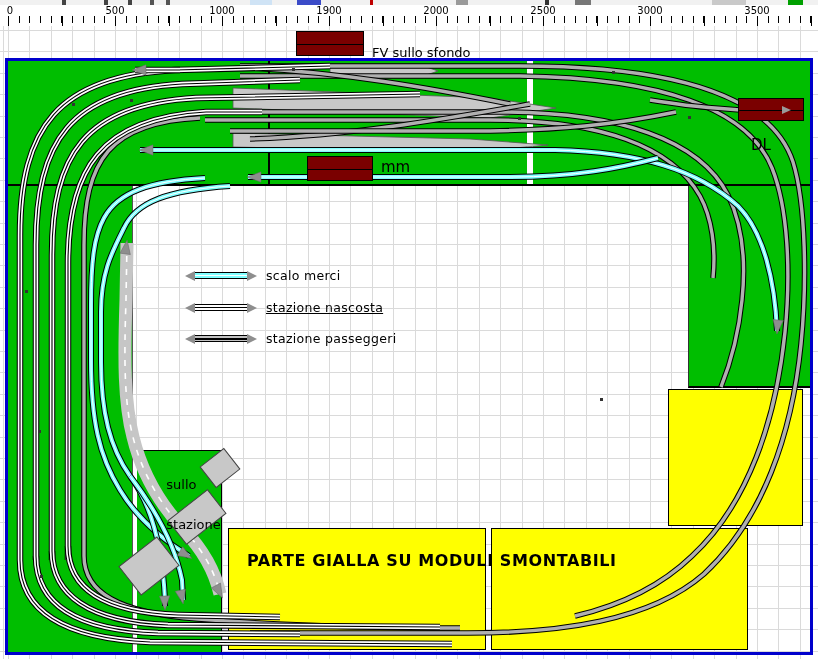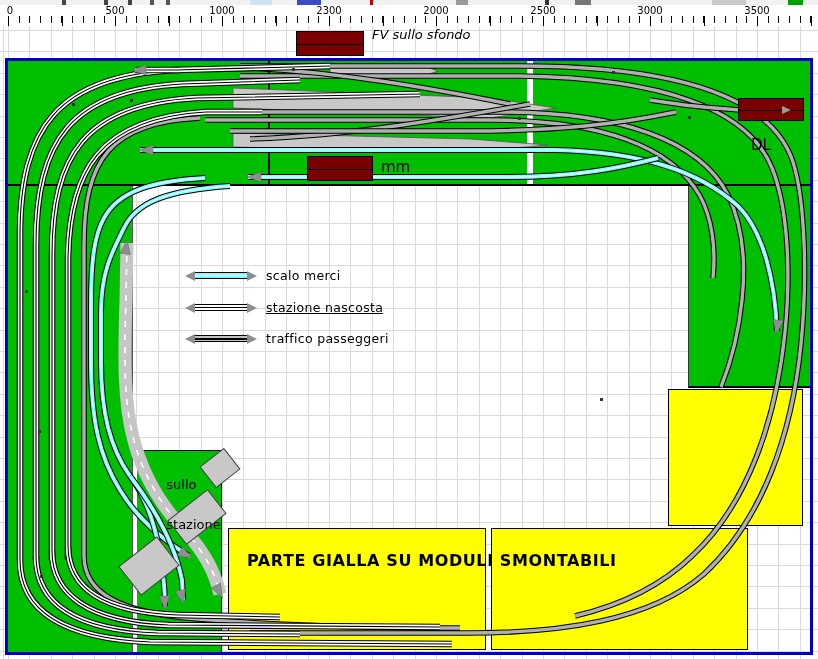--- a/index.html
+++ b/index.html
@@ -71,21 +71,21 @@
   <div class="tb-frag" style="left:545px;width:4px;background:#333;"></div>
   <div class="tb-frag" style="left:575px;width:16px;background:#777;"></div>
   <div class="tb-frag" style="left:712px;width:34px;background:#c9c9c9;"></div>
   <div class="tb-frag" style="left:788px;width:15px;background:#00a000;"></div>
 </div>
 
 <div id="ruler">
   <span class="ruler-num" style="left:10px;">0</span>
   <span class="ruler-num" style="left:115px;">500</span>
   <span class="ruler-num" style="left:222px;">1000</span>
-  <span class="ruler-num" style="left:329px;">2300</span>
+  <span class="ruler-num" style="left:329px;">1900</span>
   <span class="ruler-num" style="left:436px;">2000</span>
   <span class="ruler-num" style="left:543px;">2500</span>
   <span class="ruler-num" style="left:650px;">3000</span>
   <span class="ruler-num" style="left:757px;">3500</span>
   <div id="ticks-med"></div>
   <div id="ticks-small"></div>
 </div>
 
 <div id="grid-bg"></div>
 
@@ -189,21 +189,21 @@
     <div class="divider"></div>
   </div>
 <div class="maroon-box" style="left:307px;top:156px;width:66px;height:25px;">
     <div class="divider"></div>
   </div>
 <div class="maroon-box" id="dl-box" style="left:738px;top:98px;width:66px;height:23px;">
   <div class="divider"></div>
   <div class="dl-arrow"></div>
 </div>
 
-<div class="plan-label" id="fv-label" style="left:372px;top:27px;font-style:italic;">FV sullo sfondo</div>
+<div class="plan-label" id="fv-label" style="left:372px;top:45px;">FV sullo sfondo</div>
 <div class="plan-label" id="mm-label" style="left:381px;top:158px;">mm</div>
 <div class="plan-label" id="dl-label" style="left:751px;top:136px;">DL</div>
 <div class="plan-label" id="scalo-container-label" style="left:158px;top:455px;">
   <span>sullo</span><br>
   <span>stazione</span>
 </div>
 <div class="plan-label" id="parte-gialla-label" style="left:247px;top:551px;">PARTE GIALLA SU MODULI SMONTABILI</div>
 
 <div class="legend-row" style="top:268px;">
   <div class="arrL"></div>
@@ -214,21 +214,21 @@
 <div class="legend-row" style="top:300px;text-decoration:underline;">
   <div class="arrL"></div>
   <div class="legend-bar bar-white"></div>
   <div class="arrR"></div>
   <span class="legend-label">stazione nascosta</span>
 </div>
 <div class="legend-row" style="top:331px;">
   <div class="arrL"></div>
   <div class="legend-bar bar-gray"></div>
   <div class="arrR"></div>
-  <span class="legend-label">traffico passeggeri</span>
+  <span class="legend-label">stazione passeggeri</span>
 </div>
 
 <div class="marker" style="left:72px;top:103px;"></div>
 <div class="marker" style="left:130px;top:99px;"></div>
 <div class="marker" style="left:292px;top:68px;"></div>
 <div class="marker" style="left:518px;top:117px;"></div>
 <div class="marker" style="left:688px;top:116px;"></div>
 <div class="marker" style="left:612px;top:71px;"></div>
 <div class="marker" style="left:25px;top:290px;"></div>
 <div class="marker" style="left:38px;top:430px;"></div>

